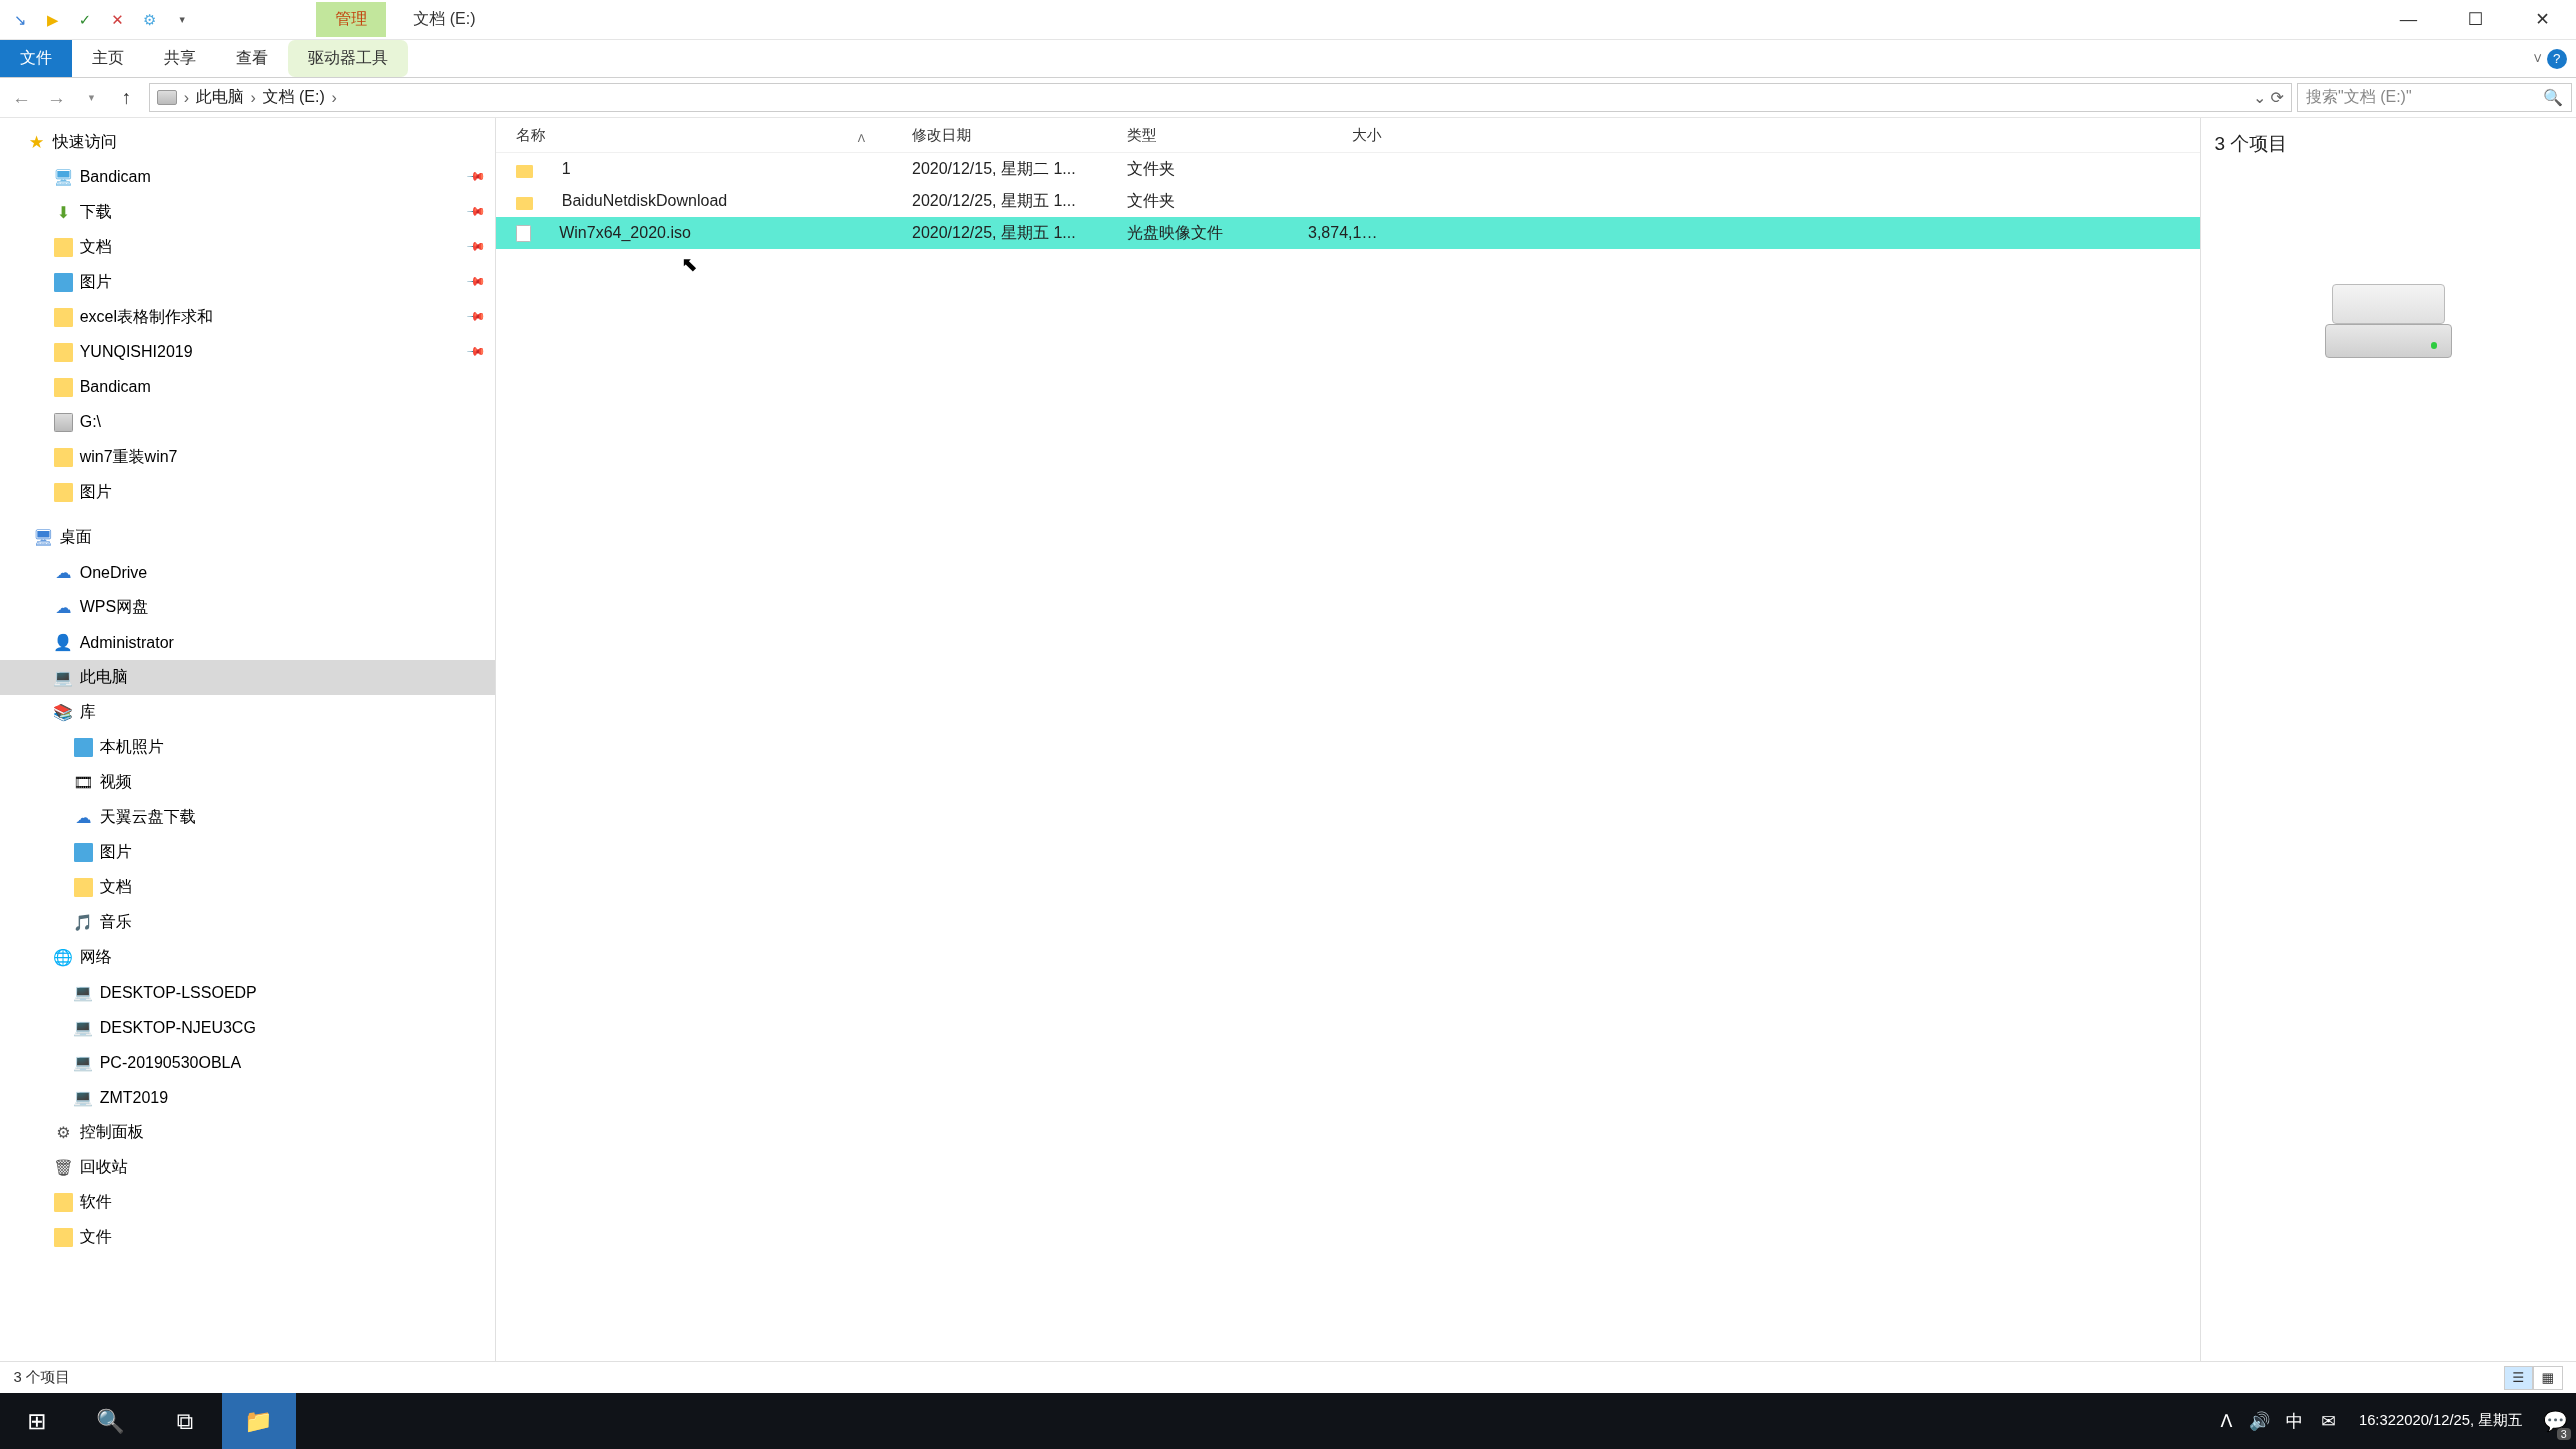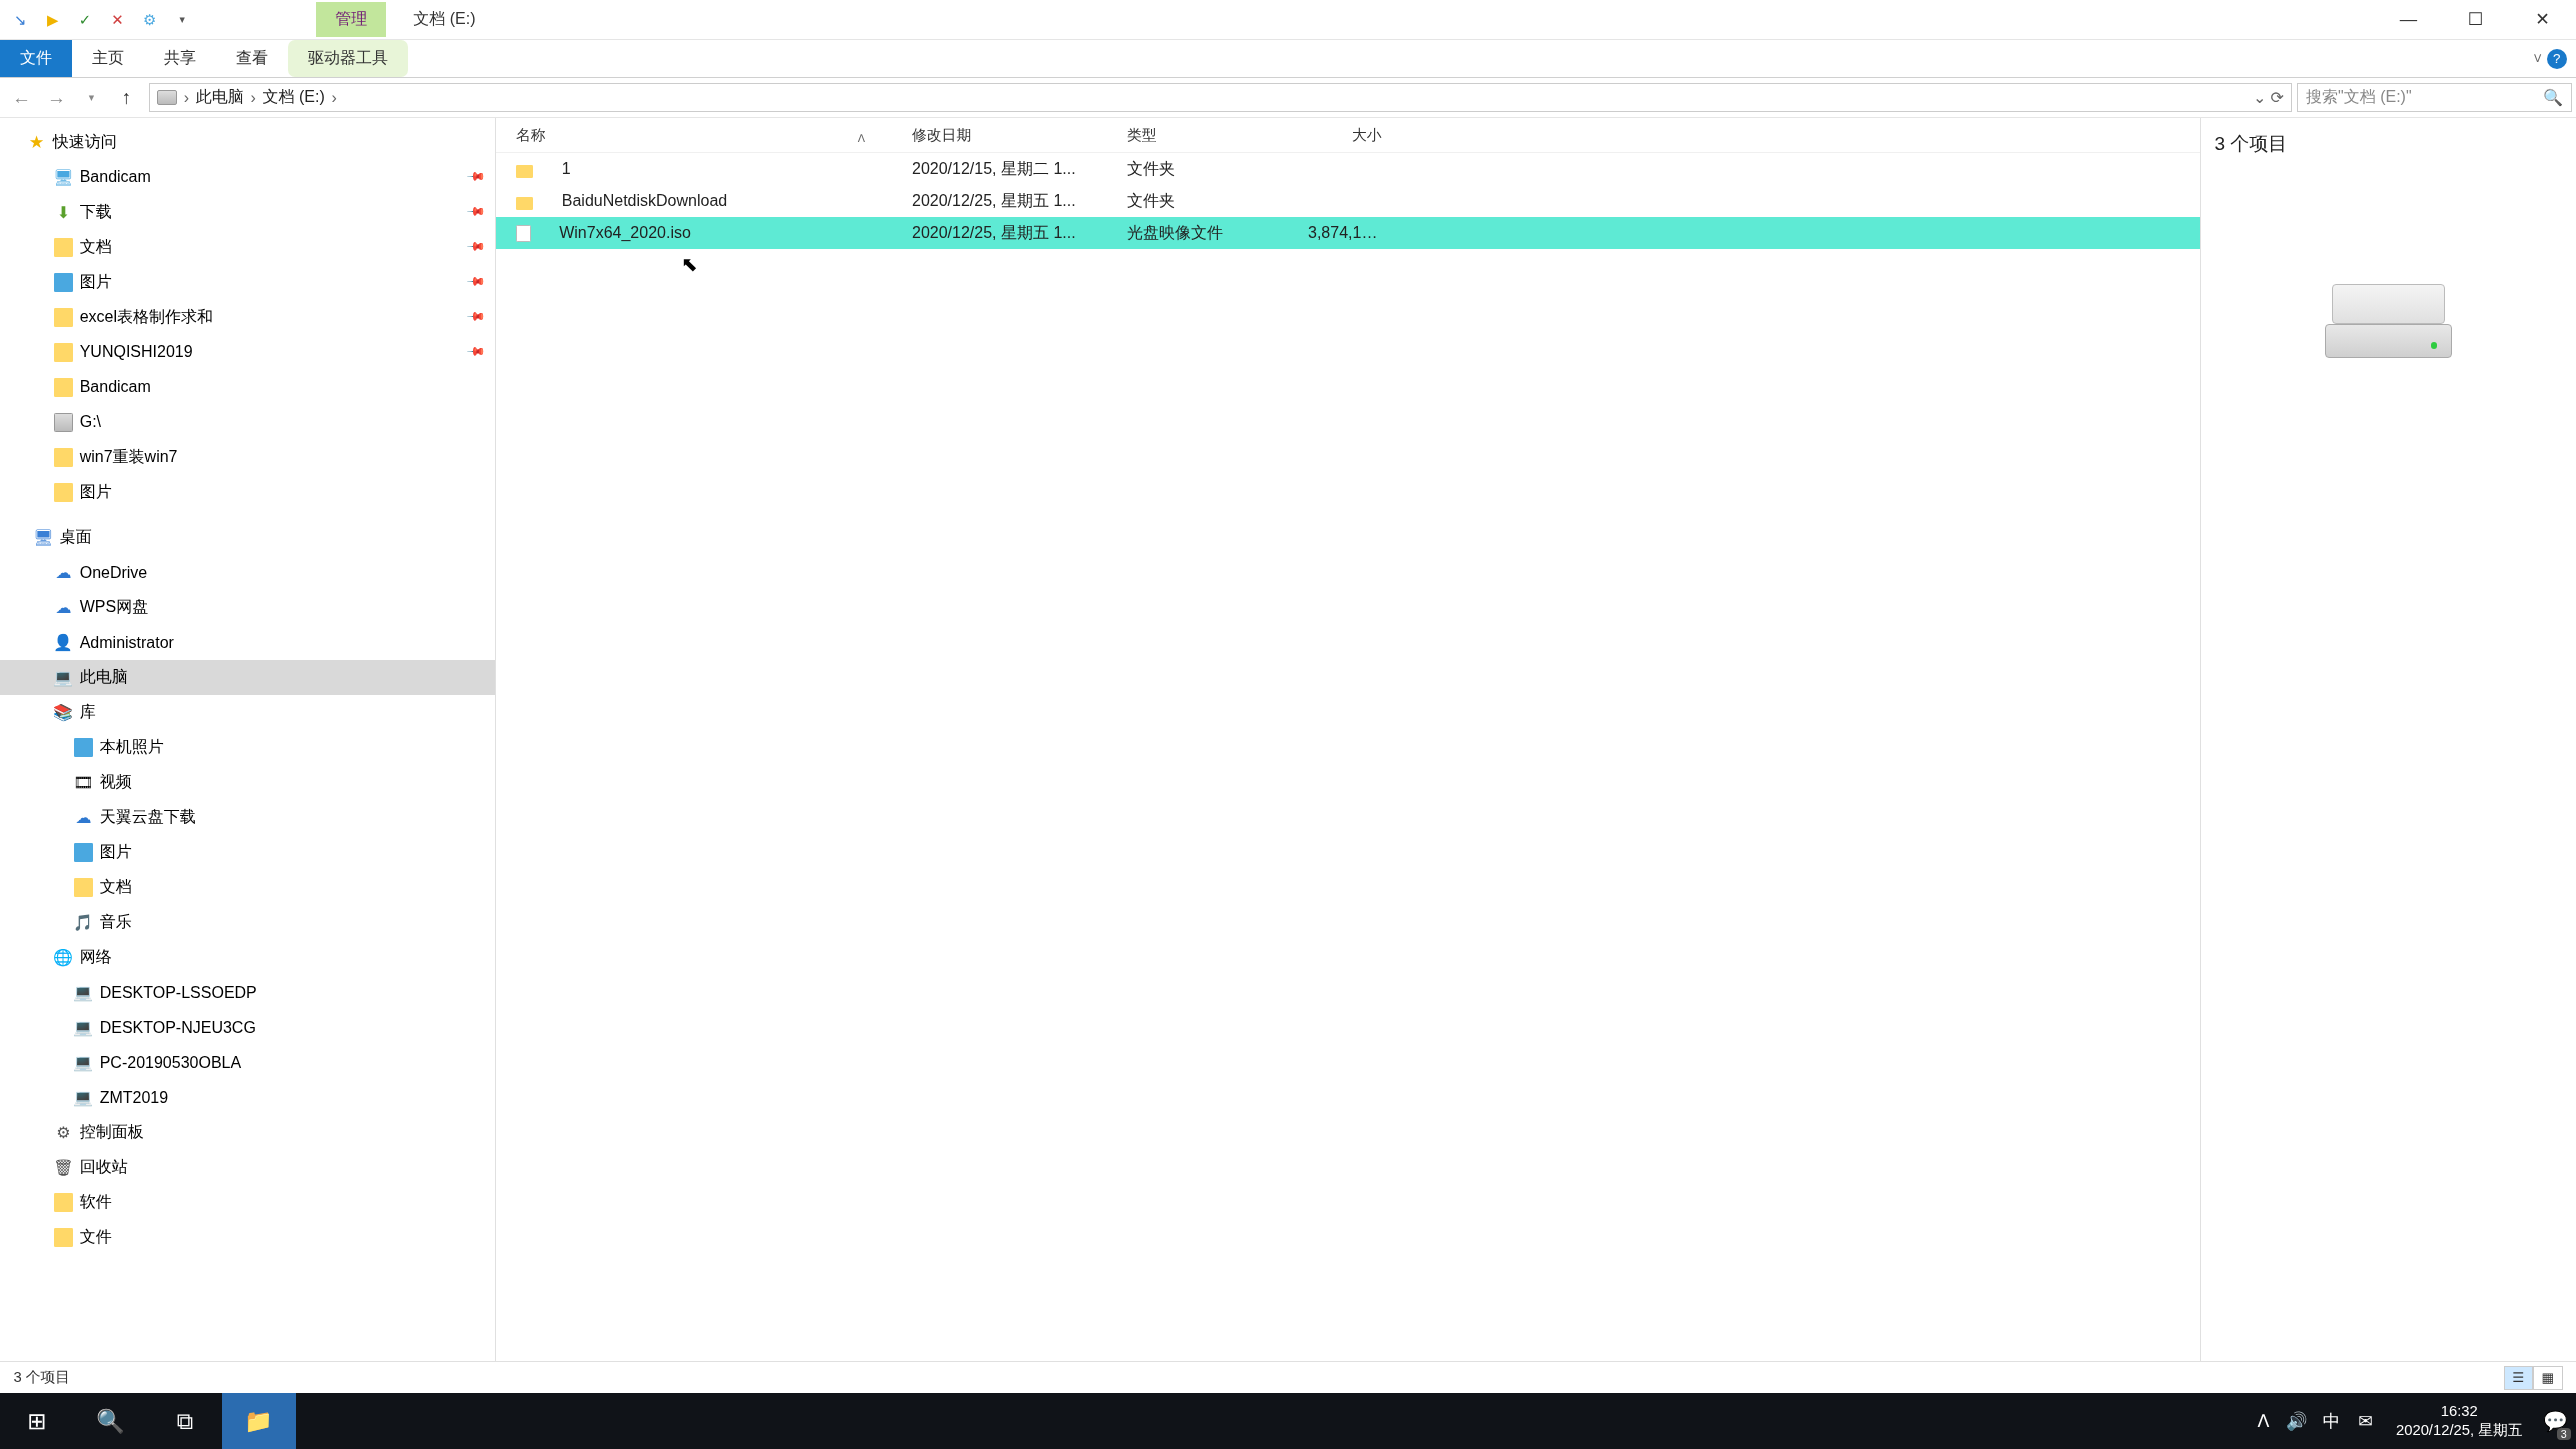--- a/index.html
+++ b/index.html
@@ -3,21 +3,21 @@
 <meta charset="utf-8">
 <style>
 * { margin: 0; padding: 0; box-sizing: border-box; font-family: "Microsoft YaHei", "Segoe UI", sans-serif; }
 html, body { width: 2576px; height: 1449px; overflow: hidden; background: #fff; }
 body { transform-origin: top left; }
 
 
 .titlebar { height: 40px; display: flex; align-items: center; background: #fff; border-bottom: 0.7px solid #e5e5e5; }
 .qat { display: flex; align-items: center; gap: 5.4px; padding: 0 6.7px; }
 .qat .q { width: 27px; height: 27px; display: flex; align-items: center; justify-content: center; font-size: 14.8px; }
-.ribbon-tab-context { background: #c2e69c; padding: 6.7px 19px; font-size: 16px; color: #701a75; }
+.ribbon-tab-context { background: #c2e69c; padding: 6.7px 19px; font-size: 16px; color: #c2410c; }
 .title-text { padding: 0 27px; font-size: 16px; color: #333; }
 .win-controls { margin-left: auto; display: flex; }
 .win-controls div { width: 67px; height: 40px; display: flex; align-items: center; justify-content: center; font-size: 17.4px; color: #333; }
 
 
 .ribbon { height: 38px; display: flex; align-items: stretch; background: #fff; border-bottom: 0.7px solid #d0d0d0; }
 .ribbon .tab { padding: 0 20px; display: flex; align-items: center; font-size: 16px; color: #333; }
 .ribbon .tab.active { background: #1979ca; color: #fff; }
 .ribbon .tab.context { background: #e8f5d8; border-radius: 7px; }
 .ribbon-right { margin-left: auto; display: flex; align-items: center; padding-right: 9.4px; gap: 5.4px; }
@@ -93,21 +93,21 @@
 .status .viewbtns { margin-left: auto; display: flex; }
 .viewbtns div { width: 29.5px; height: 24px; border: 0.7px solid #ccc; display: flex; align-items: center; justify-content: center; font-size: 13.4px; }
 .viewbtns .active { background: #cde8ff; }
 
 
 .taskbar { height: 56px; background: #101318; display: flex; align-items: center; color: #fff; }
 .tb-btn { width: 74px; height: 56px; display: flex; align-items: center; justify-content: center; font-size: 23px; }
 .tb-btn.active { background: #2b6cb0; }
 .tb-right { margin-left: auto; display: flex; align-items: center; gap: 0; }
 .tray { width: 34px; height: 56px; display: flex; align-items: center; justify-content: center; font-size: 17.4px; }
-.clock { display: flex; flex-direction: column; align-items: center; justify-content: center; padding: 0 13.4px; font-size: 14.8px; line-height: 1.3; }
+.clock { display: flex; align-items: center; justify-content: center; padding: 0 13.4px; font-size: 14.8px; line-height: 1.3; }
 .notif { width: 40px; height: 56px; display: flex; align-items: center; justify-content: center; font-size: 20px; position: relative; }
 .notif .badge { position: absolute; bottom: 9.4px; right: 5.4px; background: #555; color: #fff; font-size: 10.7px; padding: 0 4px; border-radius: 4px; }
 
 .cursor { position: absolute; left: 681px; top: 252px; font-size: 20px; color: #000; pointer-events: none; z-index: 5000; }
 </style>
 </head>
 <body>
 
 <div class="cursor">⬉</div>
 

